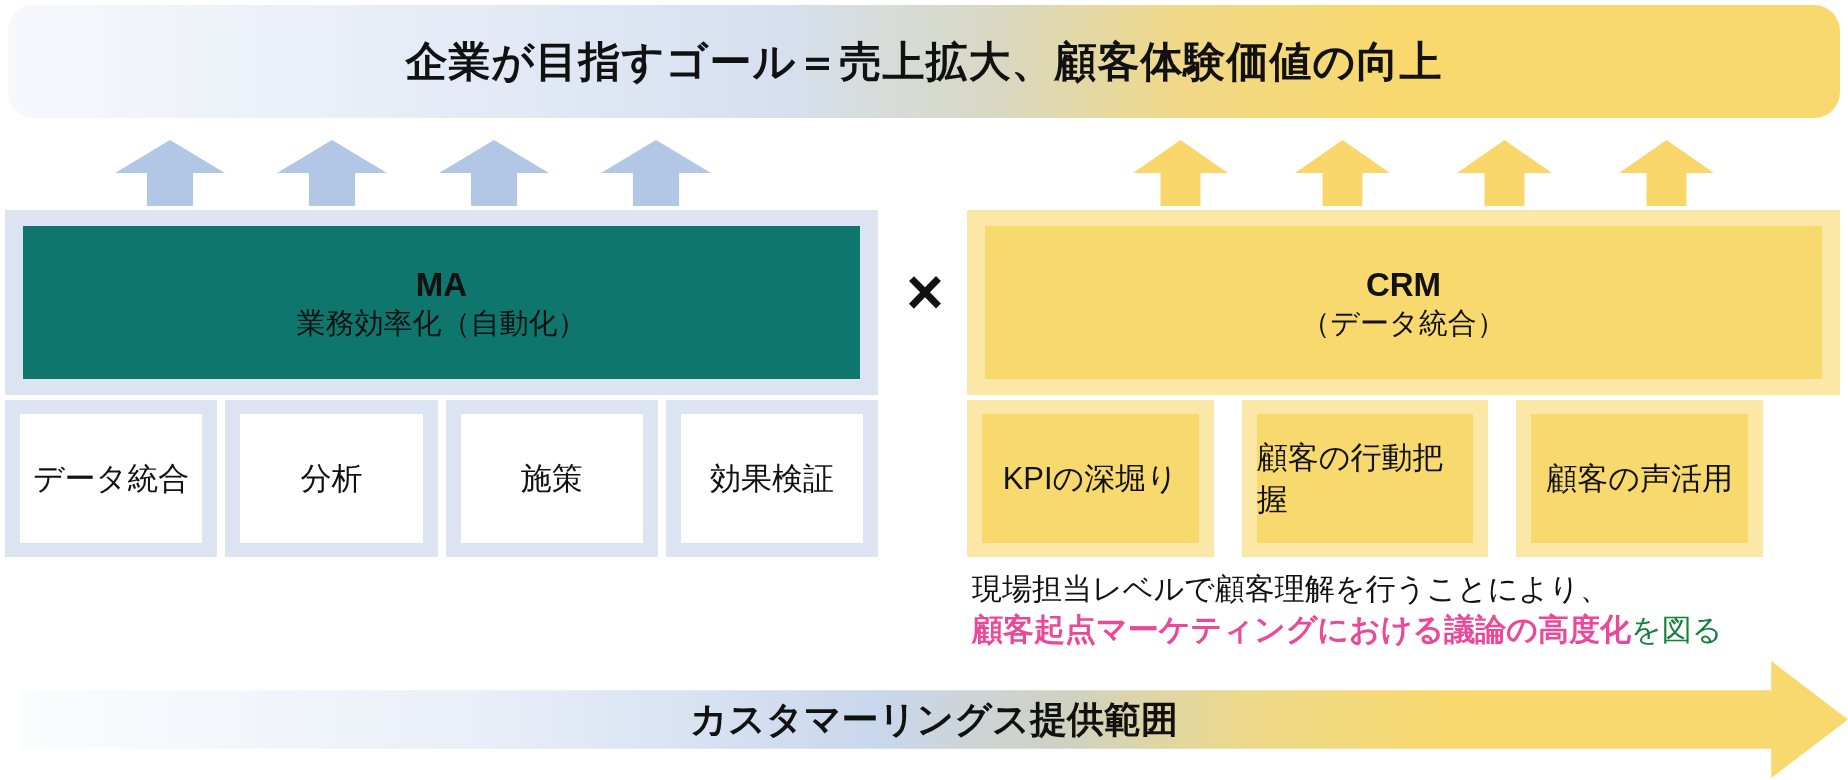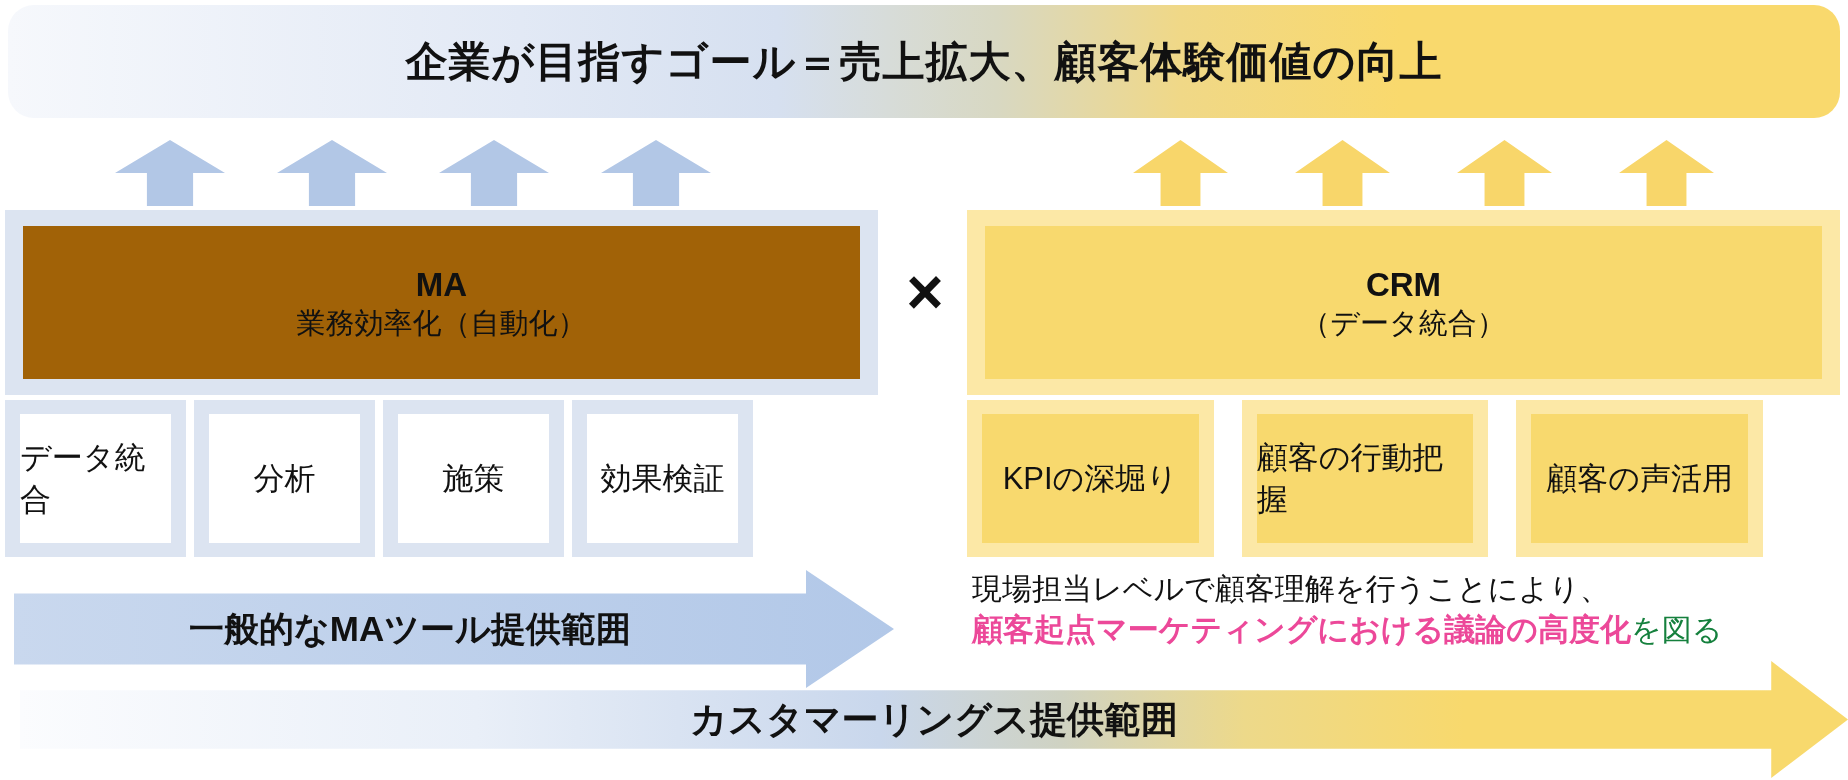--- a/index.html
+++ b/index.html
@@ -25,30 +25,30 @@
   .up-arrow.blue{width:110px;background:#b2c7e6;}
   .up-arrow.yellow{width:95px;background:#f8d66a;}
   
   .panel{position:absolute;top:210px;height:185px;}
   .panel.ma{left:5px;width:873px;background:#dce4f1;}
   .panel.crm{left:967px;width:873px;background:#fce8a6;}
   .panel-inner{
     position:absolute;left:18px;right:18px;top:16px;bottom:16px;
     display:flex;flex-direction:column;align-items:center;justify-content:center;
   }
-  .panel.ma .panel-inner{background:#a16207;}
+  .panel.ma .panel-inner{background:#0f766e;}
   .panel.crm .panel-inner{background:#f8d96e;}
   .panel-title{font-size:33px;font-weight:bold;line-height:1.25;}
   .panel-subtitle{font-size:29px;line-height:1.25;}
   
   .multiply{position:absolute;left:885px;top:255px;width:80px;text-align:center;
     font-size:64px;font-weight:bold;line-height:74px;}
   
   .boxrow{position:absolute;top:400px;display:flex;}
-  .boxrow.left{left:5px;width:748px;gap:8px;align-items:flex-end;}
+  .boxrow.left{left:5px;width:873px;gap:8px;align-items:flex-end;}
   .boxrow.right{left:967px;width:796px;gap:28px;}
   .sbox{flex:1;height:157px;position:relative;}
   .boxrow.left .sbox{background:#dce4f1;}
   .boxrow.right .sbox{background:#fce8a6;}
   .sbox-inner{
     position:absolute;left:15px;right:15px;top:14px;bottom:14px;
     display:flex;align-items:center;justify-content:center;font-size:31px;
   }
   .boxrow.left .sbox-inner{background:#ffffff;}
   .boxrow.right .sbox-inner{background:#f8d96e;}
@@ -132,23 +132,20 @@
       <div class="sbox-inner">KPIの深堀り</div>
     </div>
     <div class="sbox">
       <div class="sbox-inner">顧客の行動把握</div>
     </div>
     <div class="sbox">
       <div class="sbox-inner">顧客の声活用</div>
     </div>
   </div>
 
-  <div class="ma-range-arrow">
-    <div class="ma-range-label">一般的なMAツール提供範囲</div>
-  </div>
 
   <div class="note">
     <div>現場担当レベルで顧客理解を行うことにより、</div>
     <div><span class="red">顧客起点マーケティングにおける議論の高度化</span><span class="tail">を図る</span></div>
   </div>
 
   <div class="bottom-arrow">
     <div class="bottom-label">カスタマーリングス提供範囲</div>
   </div>
 

